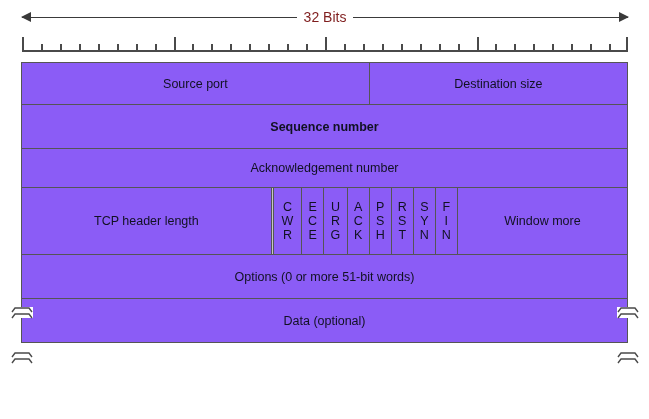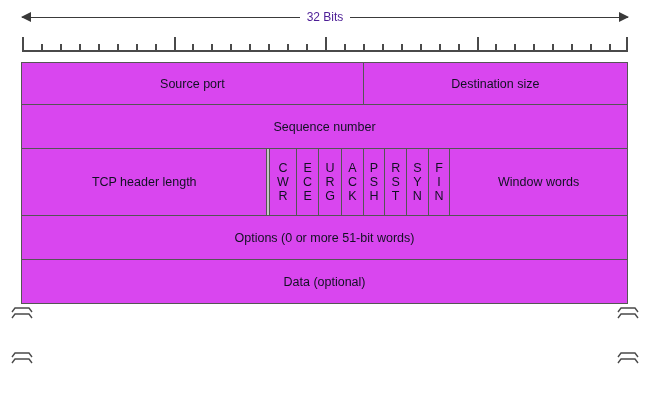--- a/index.html
+++ b/index.html
@@ -49,22 +49,22 @@
   .arrow-head.right {
     right: -1px;
     border-left: 10px solid #3a3a3a;
   }
   .scale-label {
     position: absolute;
     left: 0;
     right: 0;
     top: 0;
     text-align: center;
-    font-size: 12px;
-    color: #4c1d95;
+    font-size: 14px;
+    color: #7f1d1d;
     line-height: 19px;
   }
   .scale-label span {
     background: #ffffff;
     padding: 0 7px;
   }
 
   
   .ruler {
     position: absolute;
@@ -97,26 +97,26 @@
     top: 62px;
     width: 607px;
     border-collapse: collapse;
   }
   .tcp-table td {
     border: 1.5px solid #555555;
     text-align: center;
     vertical-align: middle;
     font-size: 12.5px;
     color: #111122;
-    background: #d946ef;
+    background: #8b5cf6;
     padding: 0;
   }
 
   .row-ports td { height: 41px; }
-  .row-seq td { height: 43px; }
+  .row-seq td { height: 43px; font-weight: bold; }
   .row-ack td { height: 38px; }
   .row-flags td { height: 66px; }
   .row-checksum td { height: 35px; }
   .row-options td { height: 43px; }
   .row-data td { height: 43px; margin-top: 20px; }
 
   .hdr-len {
     line-height: 1.18;
     font-size: 12.5px;
     padding: 0 4px !important;
@@ -197,20 +197,23 @@
 
   <table class="tcp-table">
     <tbody>
       <tr class="row-ports">
         <td colspan="8">Source port</td>
         <td colspan="8">Destination size</td>
       </tr>
       <tr class="row-seq">
         <td colspan="16">Sequence number</td>
       </tr>
+      <tr class="row-ack">
+        <td colspan="16">Acknowledgement number</td>
+      </tr>
       <tr class="row-flags">
         <td colspan="2" class="hdr-len">TCP header length</td>
         <td colspan="2" class="reserved"></td>
         <td class="flag-cell">
             <span>
               <span>C</span>
               <span>W</span>
               <span>R</span>
             </span>
           </td>
@@ -256,21 +259,21 @@
               <span>N</span>
             </span>
           </td>
         <td class="flag-cell">
             <span>
               <span>F</span>
               <span>I</span>
               <span>N</span>
             </span>
           </td>
-        <td colspan="4">Window words</td>
+        <td colspan="4">Window more</td>
       </tr>
       <tr class="row-options">
         <td colspan="16">Options (0 or more 51-bit words)</td>
       </tr>
       <tr class="row-data">
         <td colspan="16">Data (optional)</td>
       </tr>
     </tbody>
   </table>
 

